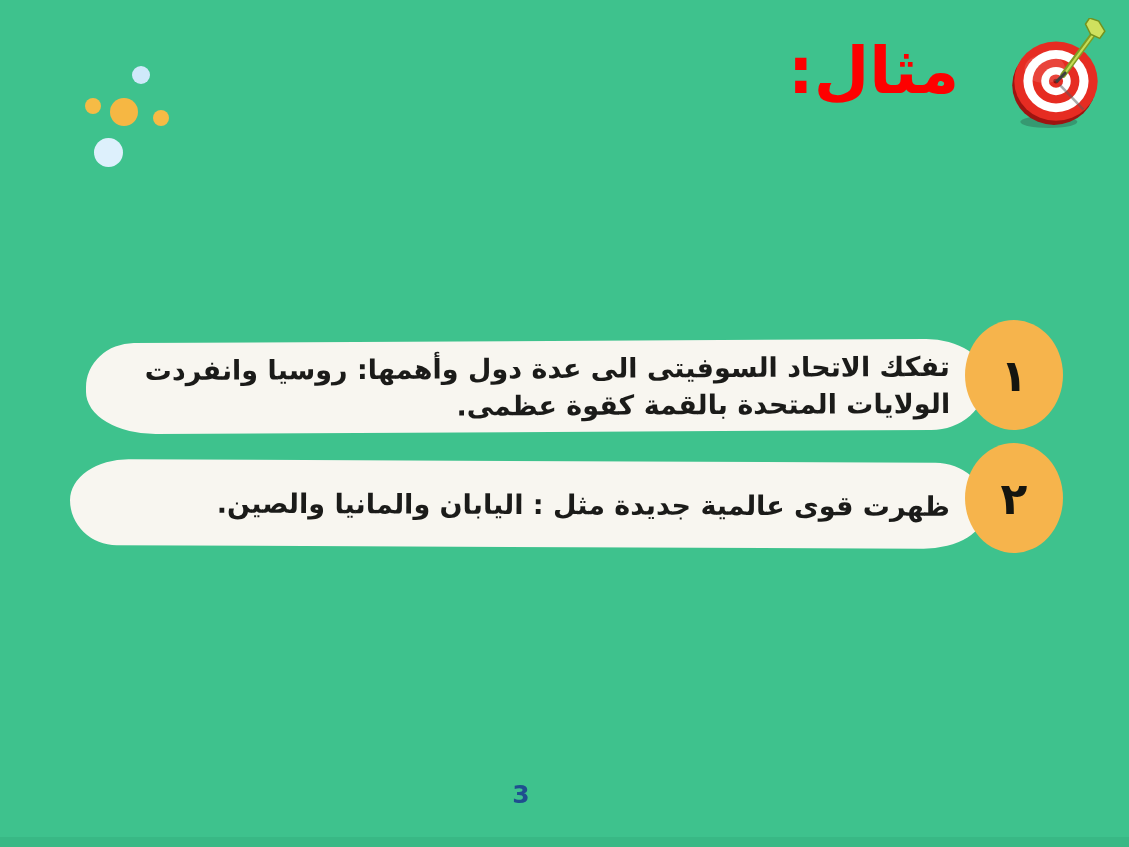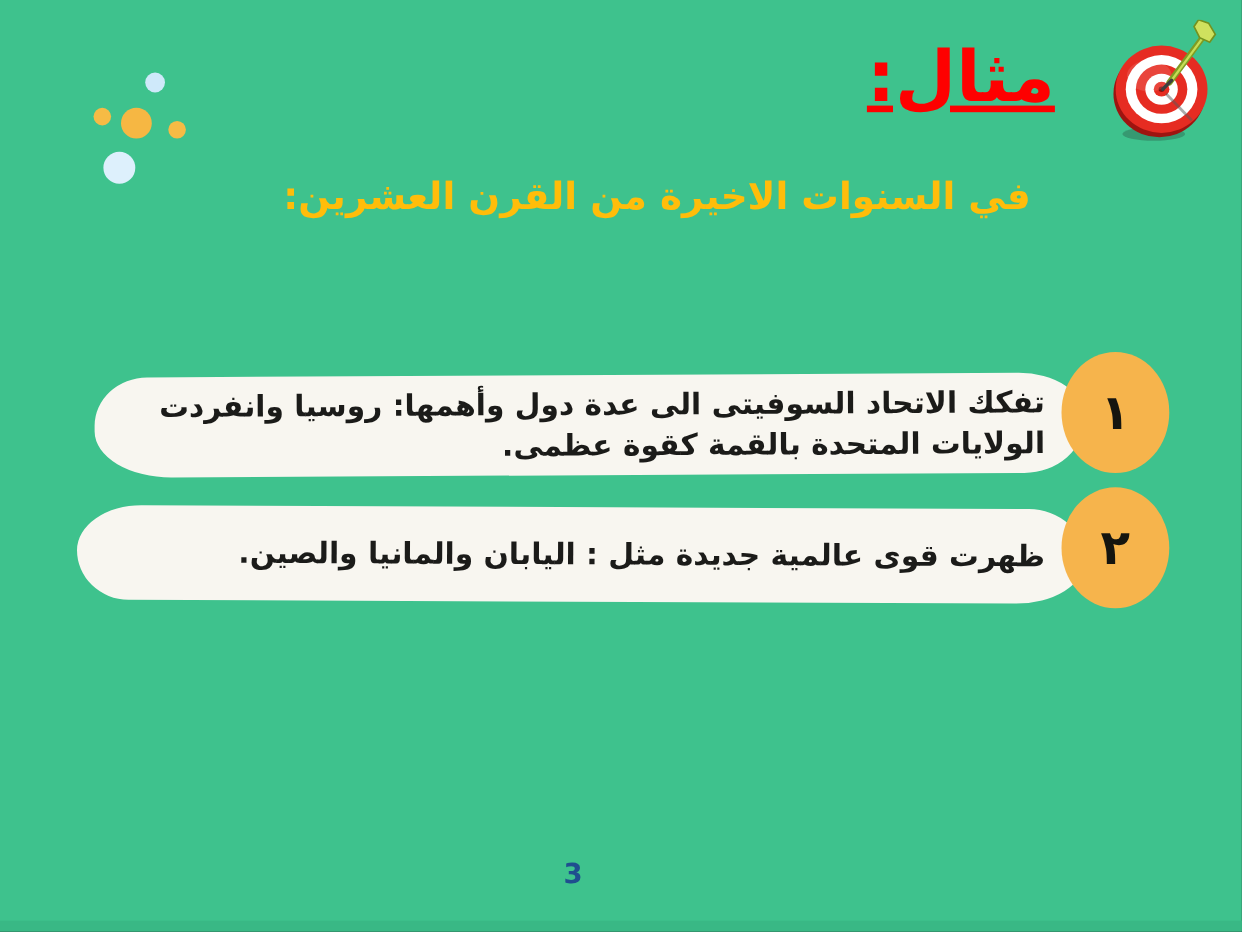--- a/index.html
+++ b/index.html
@@ -11,21 +11,21 @@
   
   .dot{position:absolute;border-radius:50%;}
   .dot.d1{left:132px;top:66px;width:18px;height:18px;background:#CFE9FA;}
   .dot.d2{left:85px;top:98px;width:16px;height:16px;background:#F6BB45;}
   .dot.d3{left:110px;top:98px;width:28px;height:28px;background:#F6B743;}
   .dot.d4{left:153px;top:110px;width:16px;height:16px;background:#F6BB45;}
   .dot.d5{left:94px;top:138px;width:29px;height:29px;background:#DDF0FC;}
   
   .title{
     position:absolute; right:170px; top:30px; margin:0;
-    font-size:64px; font-weight:bold; color:#FE0000; line-height:1.3;text-decoration:underline;
+    font-size:64px; font-weight:bold; color:#FE0000; line-height:1.3;
   }
   .target-icon{position:absolute; left:1006px; top:18px; width:102px; height:114px;}
   .subtitle{
     position:absolute; right:192px; top:156px; margin:0;
     font-size:34px; font-weight:bold; color:#FFBD0A; line-height:1.4;
   }
   
   .banner{
     position:absolute; background:#F8F6F0;
     display:flex; align-items:center;
@@ -88,21 +88,20 @@
     <ellipse cx="49" cy="62" rx="2.6" ry="2.4" fill="#8C0F0C"></ellipse>
     <ellipse cx="38" cy="50" rx="20" ry="14" fill="#FFFFFF" opacity="0.12"></ellipse>
     <line x1="53" y1="66" x2="76" y2="90" stroke="#5A5A5A" stroke-width="2.5" opacity="0.5"></line>
     <line x1="90" y1="10" x2="56" y2="56" stroke="#7F9C23" stroke-width="5.5" stroke-linecap="round"></line>
     <line x1="91" y1="9" x2="58" y2="54" stroke="#C6DD55" stroke-width="2"></line>
     <polygon points="82,0 91,3 97,13 92,20 83,16 78,6" fill="#CFE15E" stroke="#74921E" stroke-width="1.5"></polygon>
     <line x1="58" y1="54" x2="50" y2="62" stroke="#3F3F3F" stroke-width="3" stroke-linecap="round"></line>
   </svg>
 
   <h1 class="title" dir="rtl">مثال:</h1>
-  <h2 class="subtitle" dir="rtl">في السنوات الاخيرة من القرن العشرين:</h2>
 
   <div class="banner banner1">
     <p dir="rtl">تفكك الاتحاد السوفيتى الى عدة دول وأهمها: روسيا وانفردت الولايات المتحدة بالقمة كقوة عظمى.</p>
   </div>
   <div class="badge badge1">
     <span>١</span>
   </div>
 
   <div class="banner banner2">
     <p dir="rtl">ظهرت قوى عالمية جديدة مثل : اليابان والمانيا والصين.</p>

